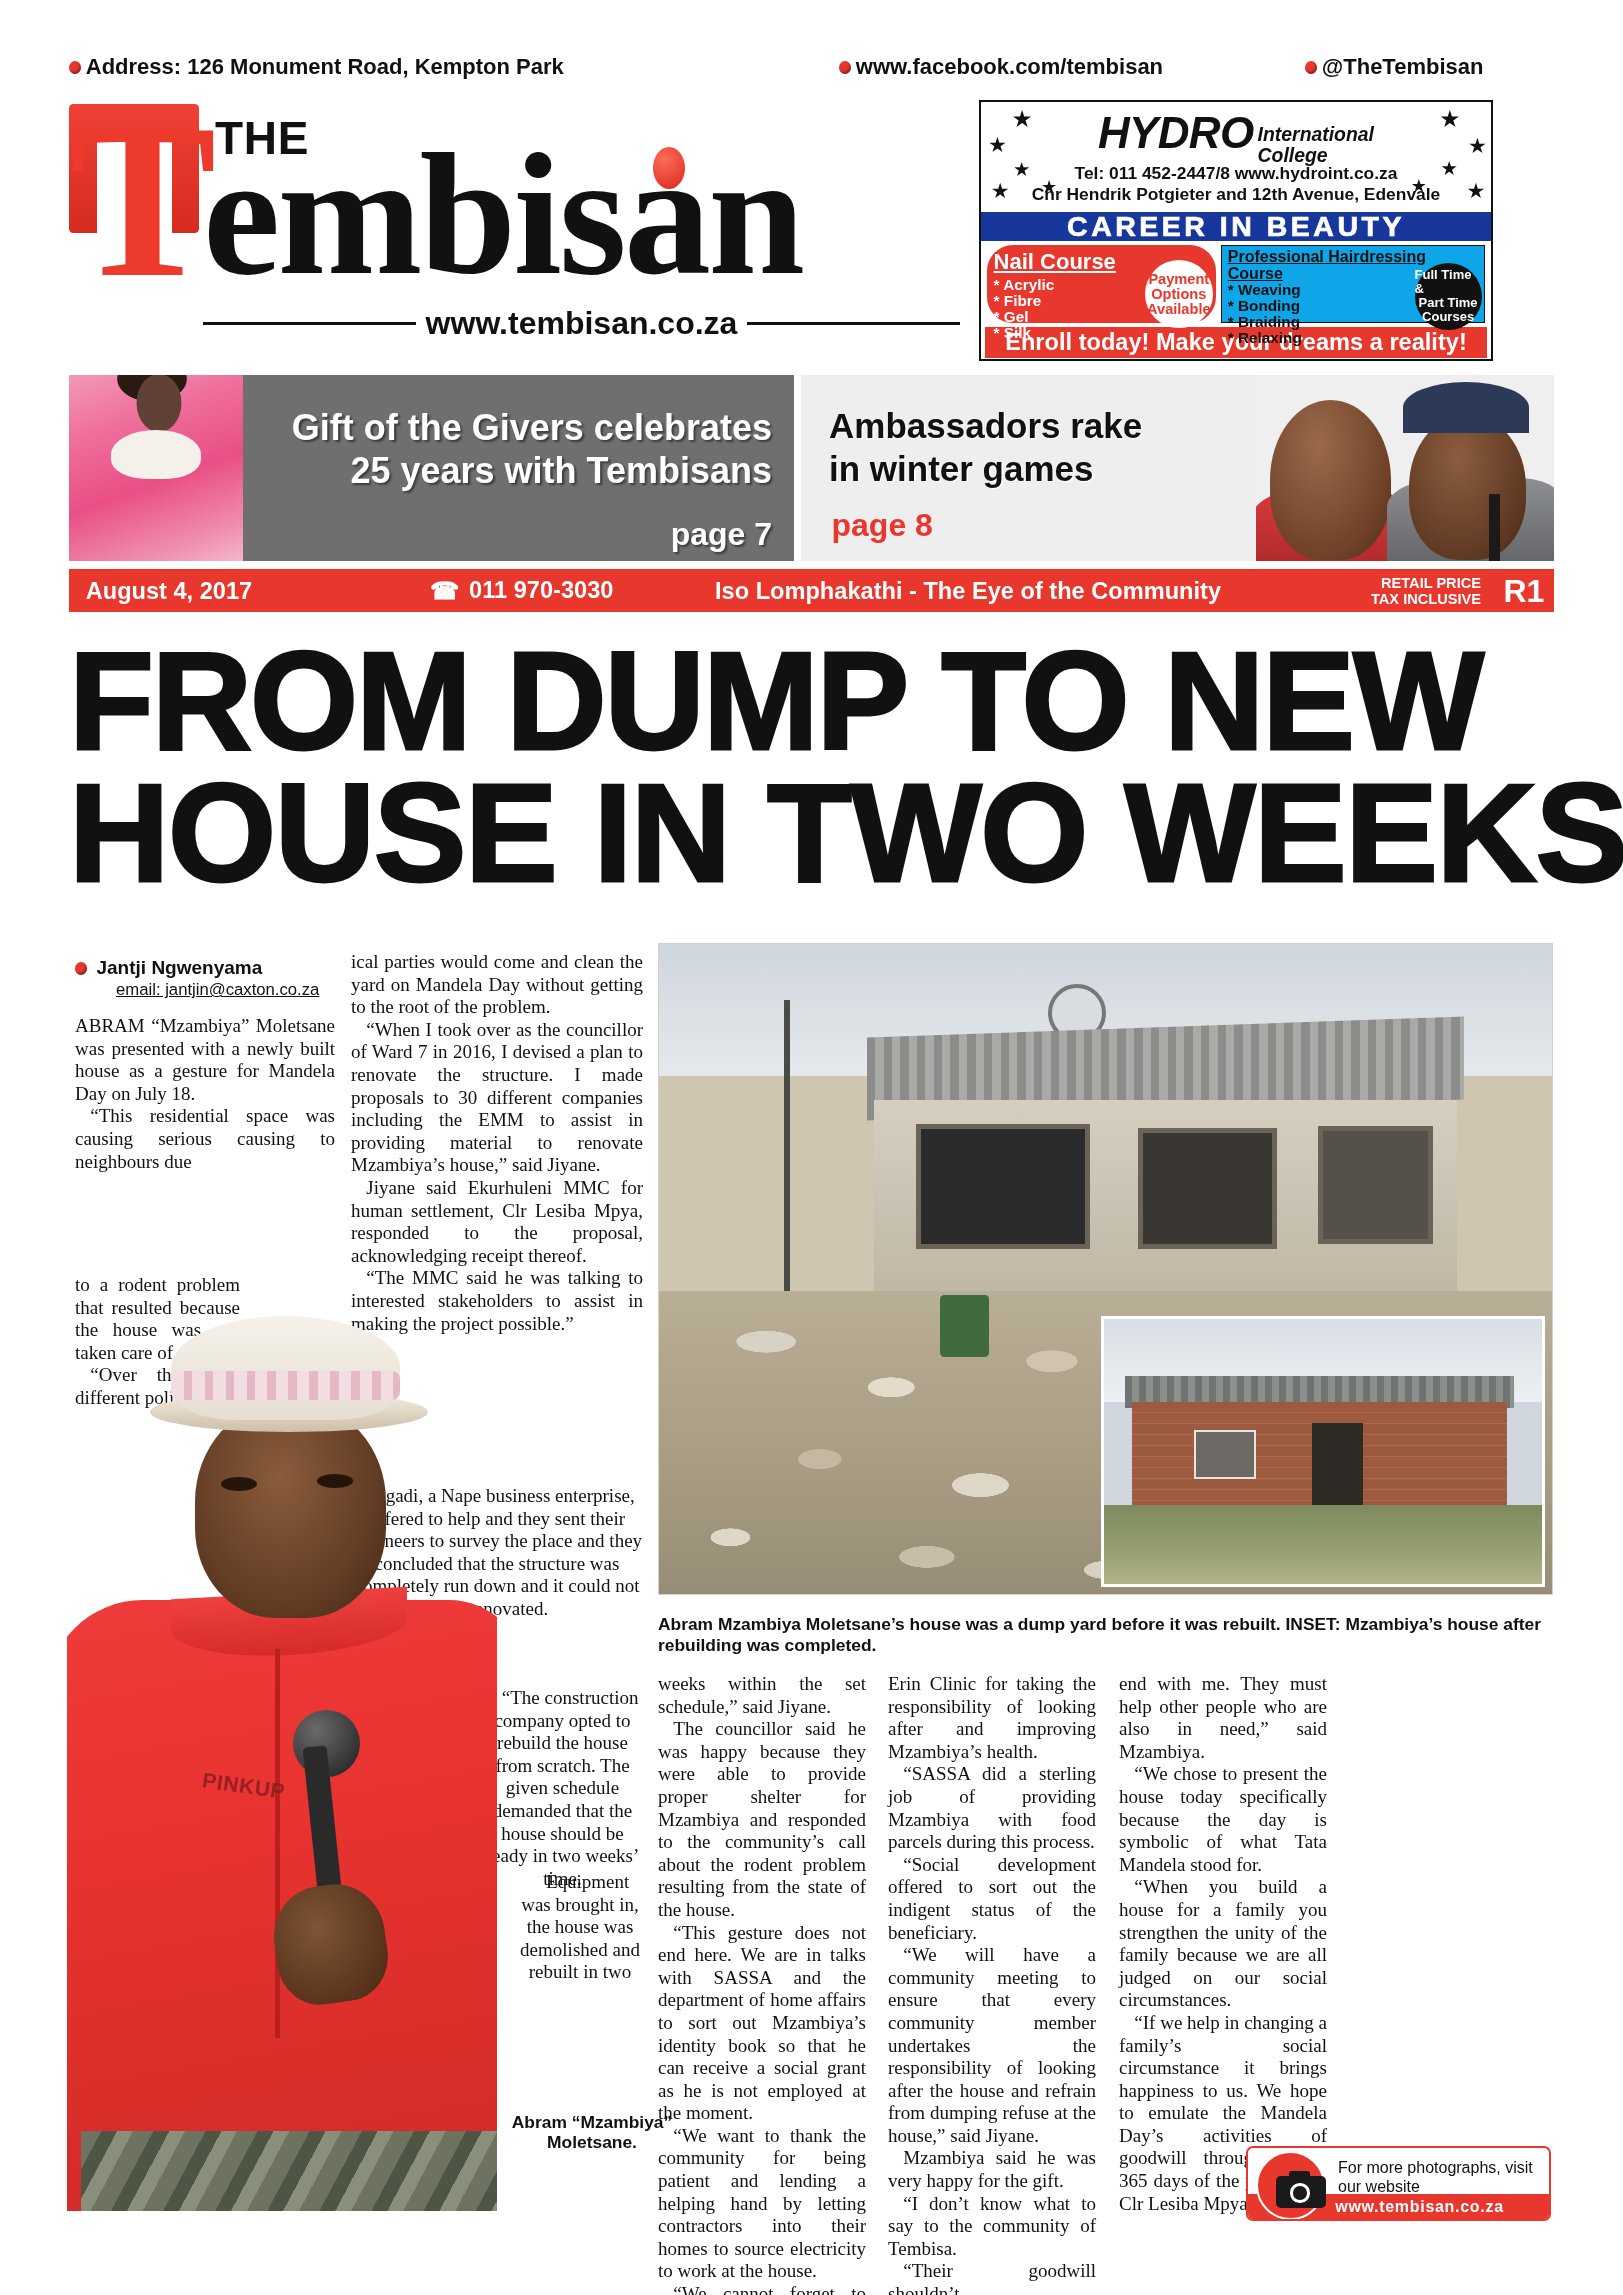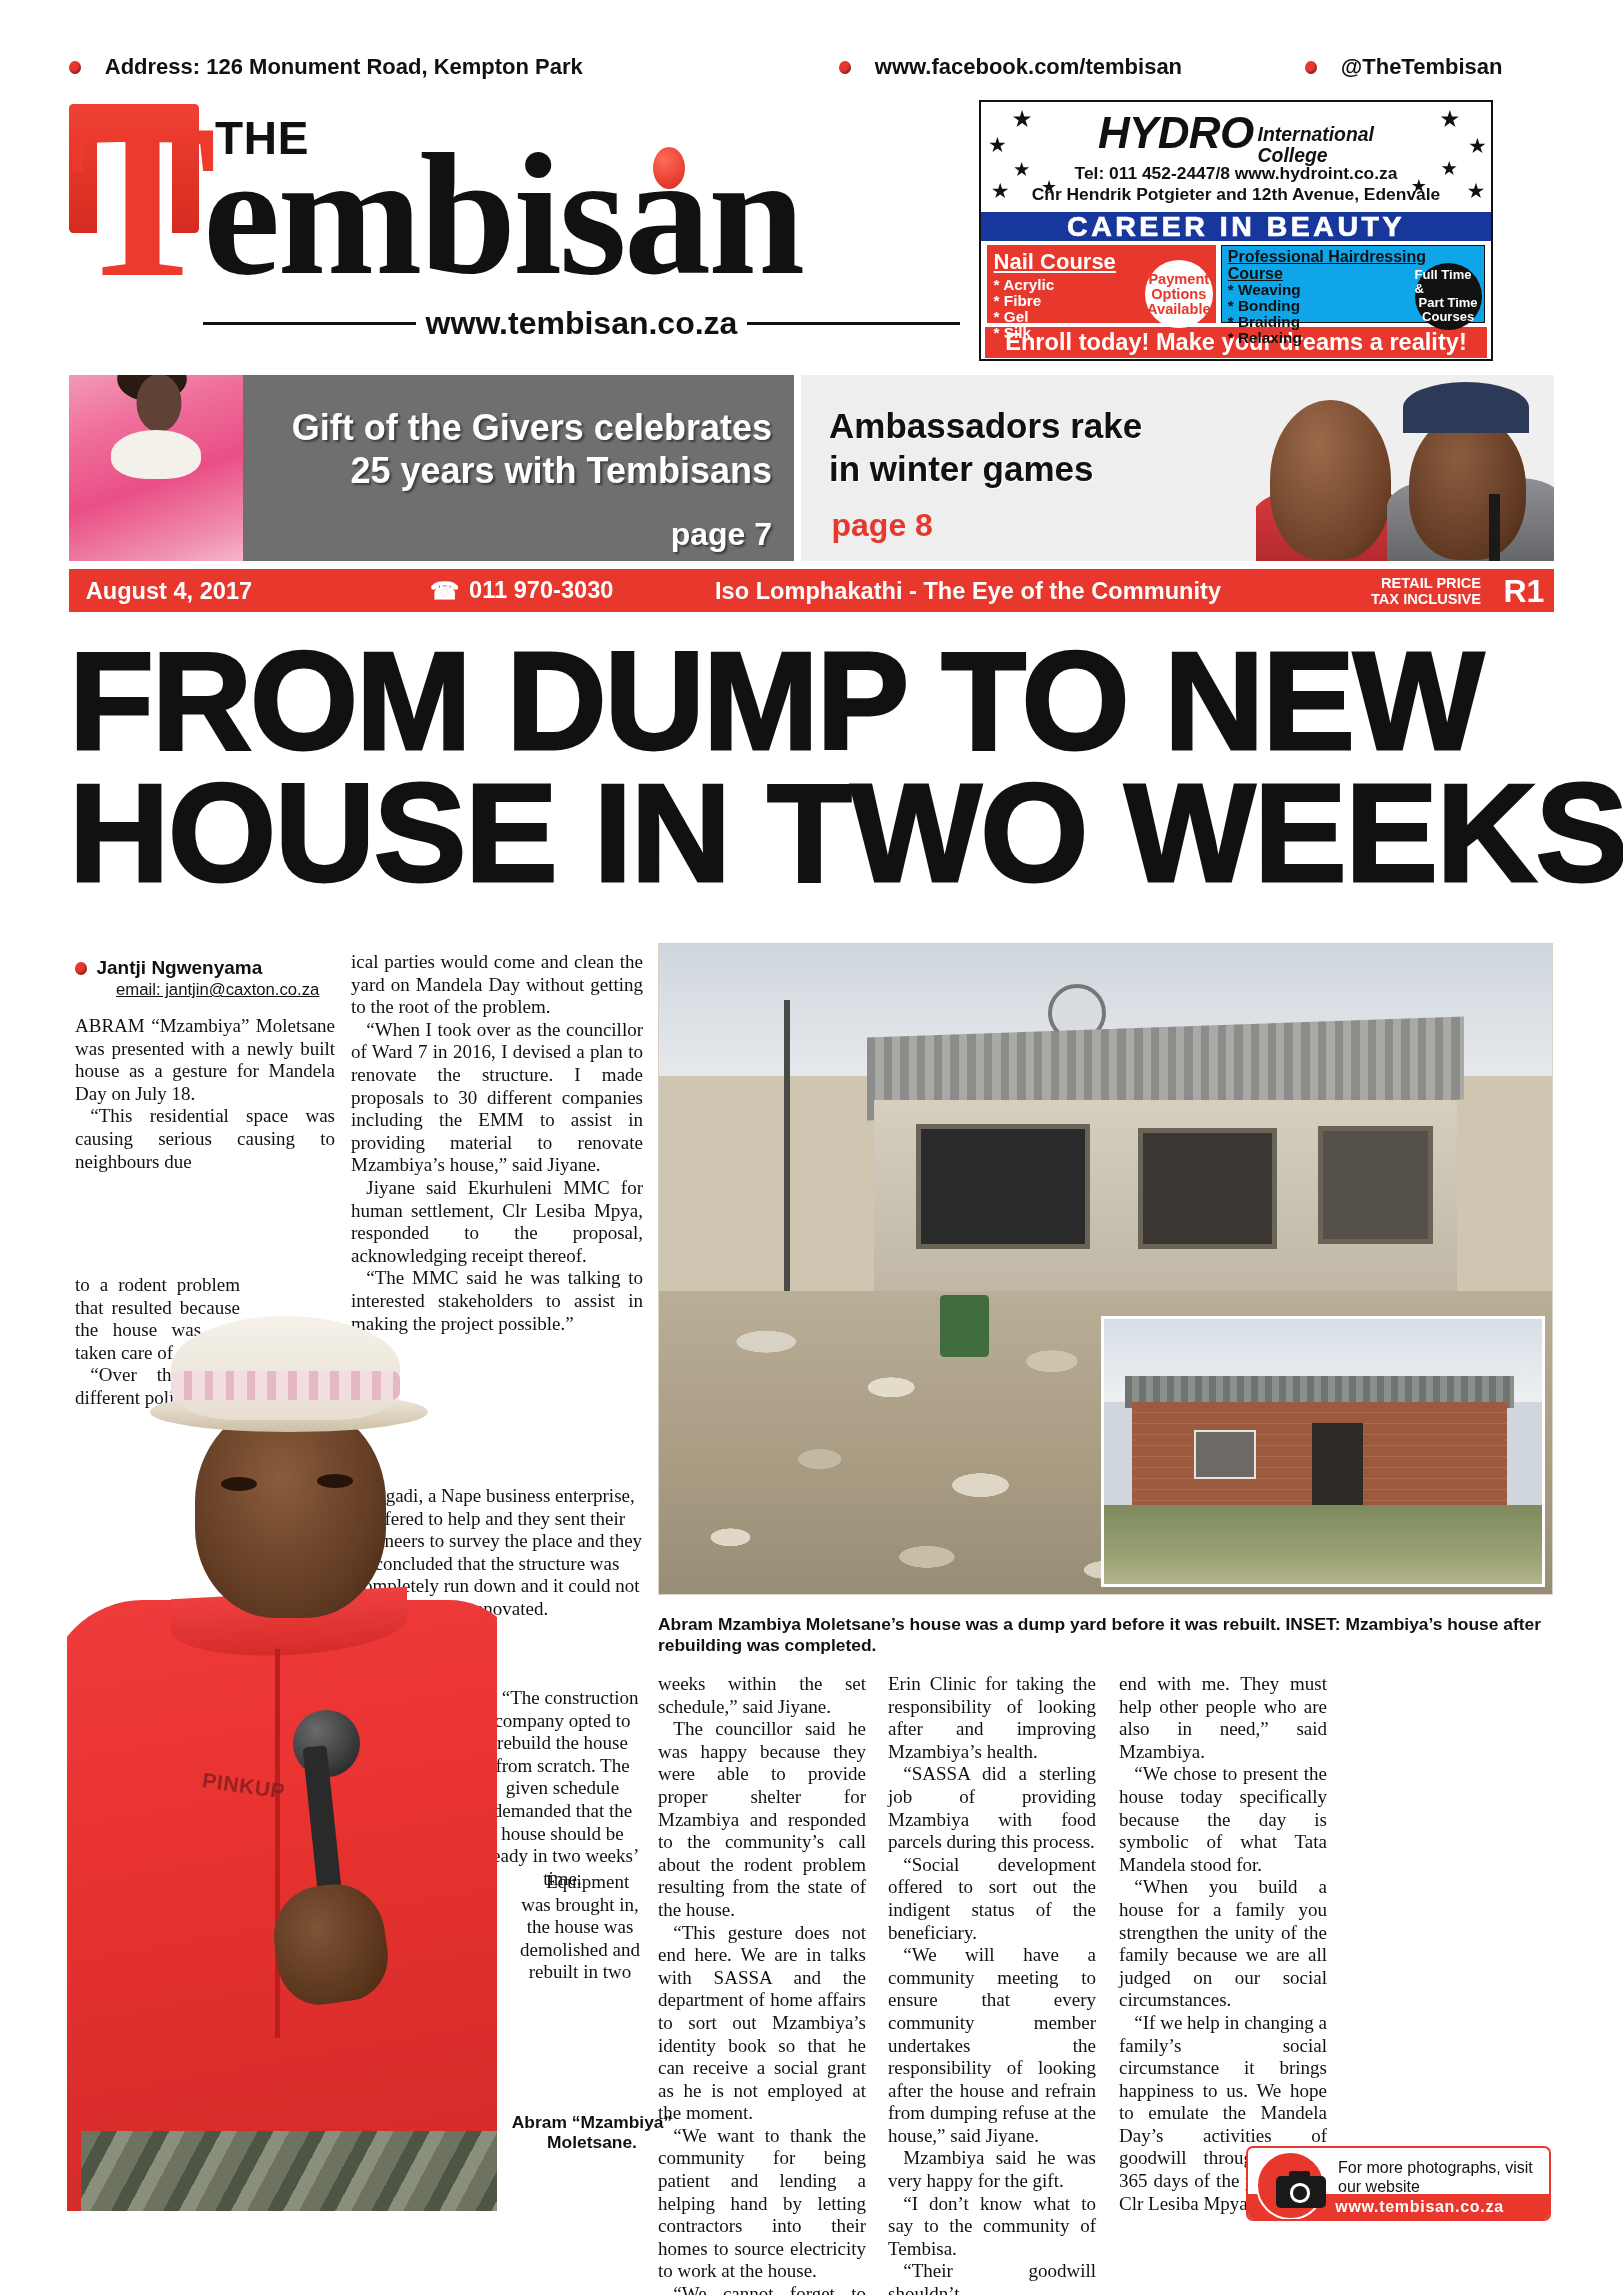--- a/index.html
+++ b/index.html
@@ -8,21 +8,21 @@
     width: 1624px; height: 2295px;
     background: #ffffff;
     font-family: "Liberation Sans", sans-serif;
     overflow: hidden;
     position: relative;
   }
   .page { position:absolute; left:0; top:0; width:1624px; height:2295px; background:#fff; }
 
   
   .topstrip { position:absolute; left:69px; top:54px; width:1485px; height:32px; }
-  .contact { position:absolute; display:flex; align-items:center; gap:24px;
+  .contact { position:absolute; display:flex; align-items:center; gap:5px;
              font-size:22px; font-weight:600; color:#111; white-space:nowrap; }
   .dot { width:11.8px; height:13px; border-radius:50%; background:#e8372c;
          box-shadow: inset -1.4px -2.1px 2.1px rgba(0,0,0,.35); flex:none; }
   .c1 { left:0; }
   .c2 { left:770px; }
   .c3 { left:1236px; }
 
   
   .masthead { position:absolute; left:69px; top:97px; width:895px; height:264px; }
   .t-block { position:absolute; left:0; top:7px; width:130px; height:129px;
@@ -54,21 +54,21 @@
   .hy-sub { display:inline-block; text-align:left; font-style:italic; font-weight:700;
             font-size:19.4px; line-height:21px; color:#111; vertical-align:middle; margin-left:4.2px; }
   .hydro-tel { position:absolute; left:0; right:0; top:61px; text-align:center;
                font-size:17.4px; font-weight:700; color:#111; }
   .hydro-addr { position:absolute; left:0; right:0; top:82px; text-align:center;
                 font-size:17.4px; font-weight:700; color:#111; }
   .career { background:#17379c; color:#fff; text-align:center; font-weight:700;
             font-size:28.5px; letter-spacing:3.5px; height:29px; line-height:29px;
             -webkit-text-stroke:0.7px #fff; }
   .hydro-mid { display:flex; gap:5.6px; padding:4.2px 5.6px; height:86px; }
-  .nailbox { position:relative; flex:0 0 229px; background:#e8372c; padding:4.2px 7px; }
+  .nailbox { position:relative; flex:0 0 229px; background:#e8372c; padding:4.2px 7px;border-radius:26px; }
   .nail-t { color:#fff; font-size:22px; font-weight:700; text-decoration:underline; margin-bottom:1.4px; }
   .nail-li { color:#fff; font-size:15.3px; font-weight:700; line-height:16px; }
   .pay-circle { position:absolute; right:2.8px; top:15.3px; width:68px; height:68px; border-radius:50%;
                 background:#fff; color:#e8372c; font-size:14.6px; font-weight:700;
                 display:flex; flex-direction:column; align-items:center; justify-content:center; line-height:15.3px; }
   .hairbox { position:relative; flex:1; border:1.4px solid #111; background:#0ea5e9; padding:2.8px 5.6px; }
   .hair-t { color:#111; font-size:16px; font-weight:700; text-decoration:underline; line-height:16.7px; }
   .hair-li { color:#111; font-size:15.3px; font-weight:700; line-height:16px; }
   .ft-circle { position:absolute; right:2.8px; top:16.7px; width:67px; height:67px; border-radius:50%;
                background:#111; color:#fff; font-size:13px; font-weight:700;

